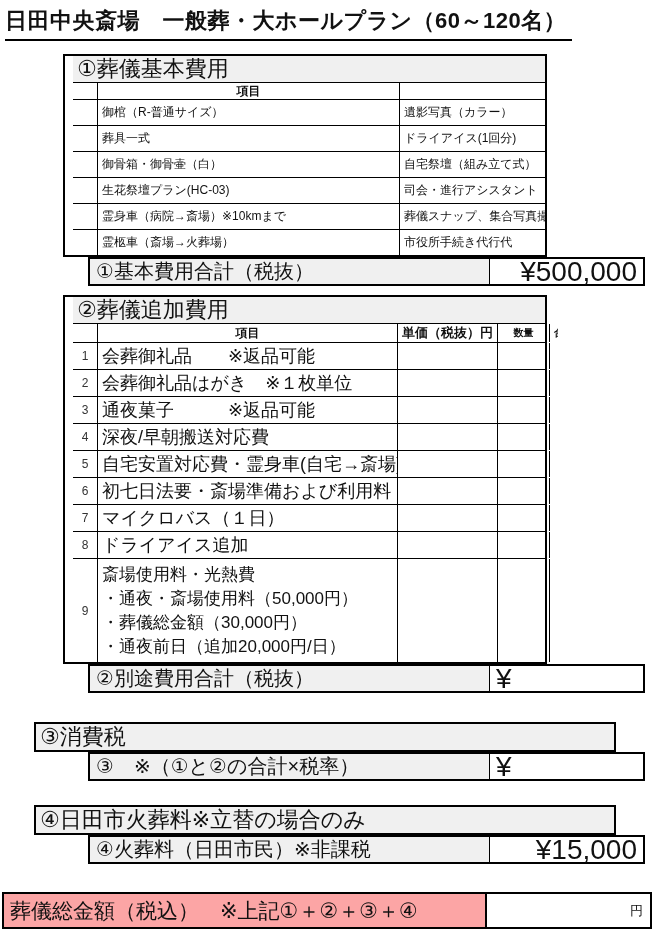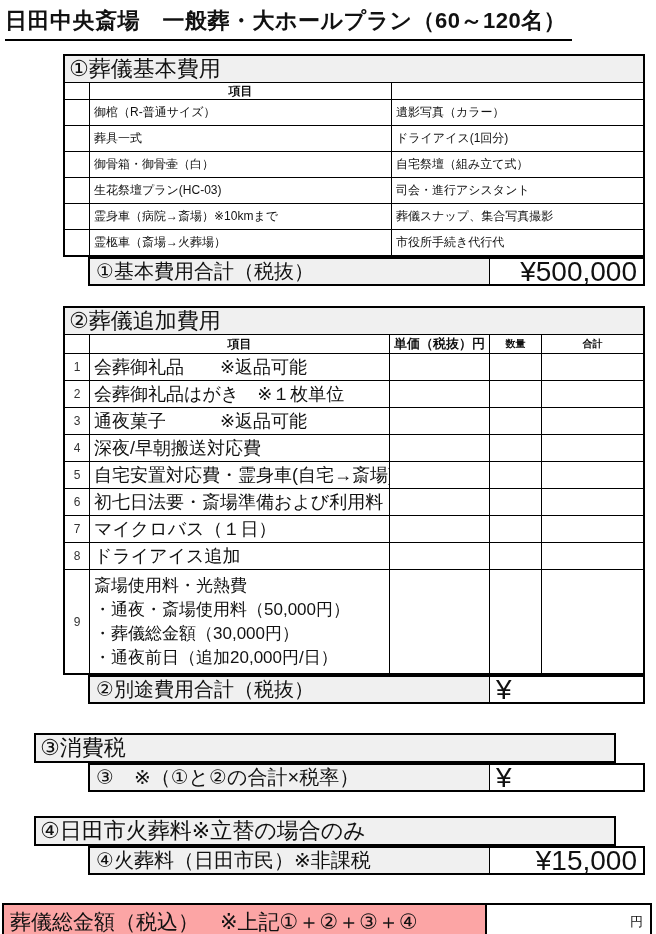--- a/index.html
+++ b/index.html
@@ -7,22 +7,22 @@
     width:656px;height:934px;
     font-family:"Liberation Sans","DejaVu Sans",sans-serif;
     color:#111;position:relative;overflow:hidden;
   }
   .doc-title{
     display:inline-block;margin:6px 0 0 5px;
     font-size:22px;font-weight:bold;letter-spacing:.5px;
     padding:0 6px 3px 0;border-bottom:2px solid #000;
   }
   .box{
-    box-sizing:border-box;margin-left:63px;width:582px;
-    border:2px solid #000;background:#fff;
+    box-sizing:border-box;margin-left:63px;width:484px;
+    border:2px solid #000;background:#fff;padding-left:8px;
   }
   .titlebar{
     background:#f0f0f0;font-size:22px;line-height:26px;height:26px;
     padding:0 4px;border-bottom:1px solid #000;white-space:nowrap;overflow:hidden;
   }
   .row{display:flex;align-items:stretch;}
   .row + .row{border-top:1px solid #000;}
   .cell{box-sizing:border-box;padding:0 4px;white-space:nowrap;overflow:hidden;}
   .rb{border-right:1px solid #000;}
   .narrow{width:25px;flex:none;padding:0;text-align:center;}
@@ -65,21 +65,21 @@
   .val-left{text-align:left;}
   
   .tbox{
     box-sizing:border-box;margin-left:34px;width:582px;
     border:2px solid #000;background:#f0f0f0;
     font-size:22px;line-height:26px;height:30px;padding:0 4px;
     white-space:nowrap;overflow:hidden;
   }
   
   .mt-s1{margin-top:13px;}
-  .mt-s2{margin-top:20px;}
+  .mt-s2{margin-top:9px;}
   .mt-s3{margin-top:29px;}
   .mt-s4{margin-top:24px;}
   .mt-g{margin-top:28px;}
   
   .grand{
     box-sizing:border-box;margin-left:2px;width:650px;height:37px;
     border:2px solid #000;display:flex;background:#fff;
   }
   .grand .glabel{
     box-sizing:border-box;width:483px;flex:none;background:#fca5a5;

